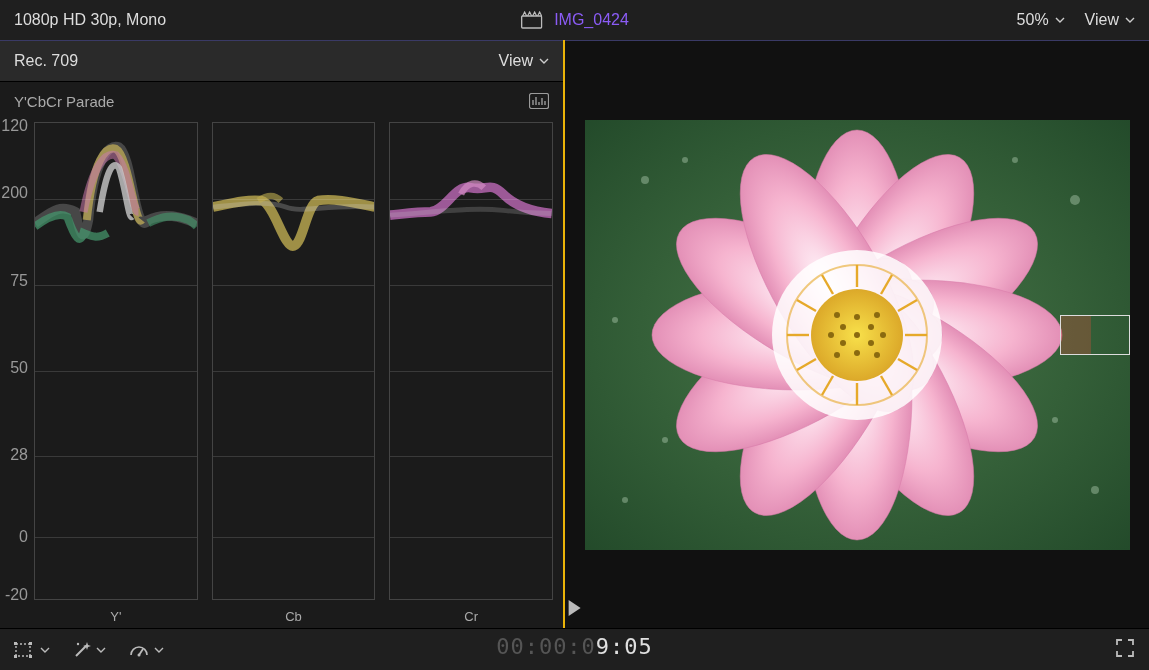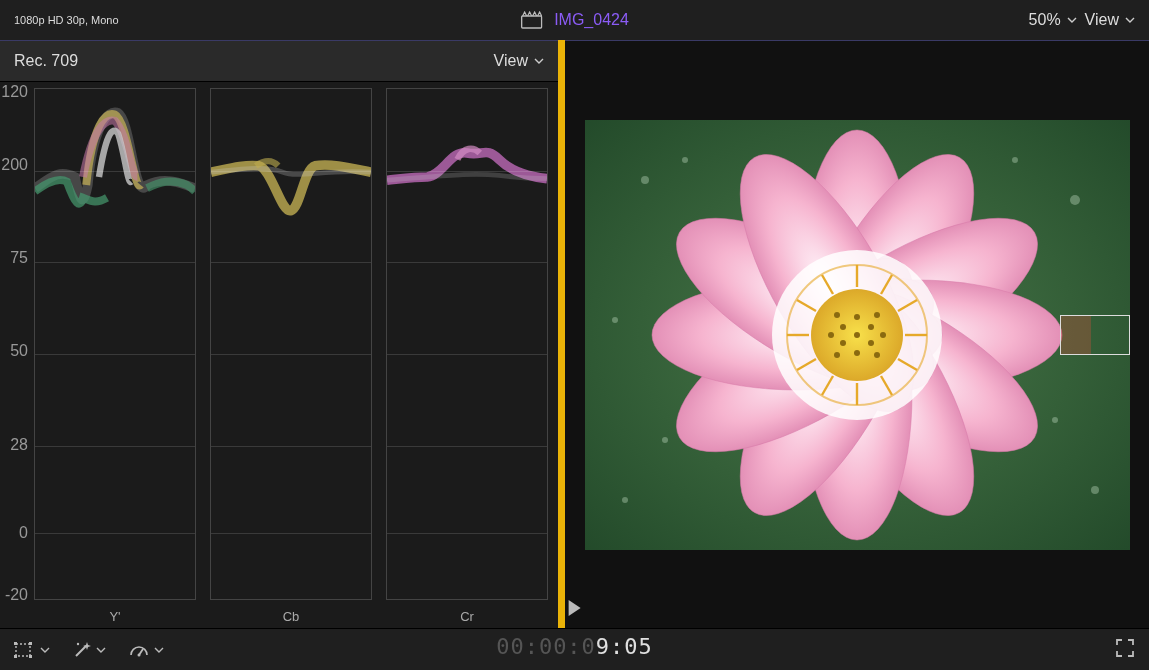--- a/index.html
+++ b/index.html
@@ -16,37 +16,37 @@
     height: 40px;
     display: flex;
     align-items: center;
     padding: 0 14px;
     background: #1f1f1f;
     position: relative;
   }
   .top-left {
     flex: 0 0 auto;
     color: #ddd;
-    font-size: 11px;
+    font-size: 16px;
   }
   .top-center {
     position: absolute;
     left: 50%;
     transform: translateX(-50%);
     display: flex;
     align-items: center;
     gap: 12px;
     color: #8b5cf6;
     font-size: 16px;
   }
   .top-right {
     margin-left: auto;
     display: flex;
     align-items: center;
-    gap: 8px;
+    gap: 20px;
     color: #ddd;
     font-size: 16px;
     justify-content: flex-end;
   }
   .dropdown-btn {
     display: inline-flex;
     align-items: center;
     gap: 6px;
     cursor: pointer;
     color: #ddd;
@@ -61,21 +61,21 @@
   .main {
     display: flex;
     height: 588px;
     position: relative;
   }
   .scopes-panel {
     width: 565px;
     background: #1b1b1b;
     display: flex;
     flex-direction: column;
-    border-right: 7px solid #eab308;
+    border-right: 2px solid #eab308;
   }
   .scopes-header {
     height: 42px;
     border-top: 1px solid #3a3a66;
     border-bottom: 1px solid #000;
     background: #2a2a2a;
     display: flex;
     align-items: center;
     justify-content: space-between;
     padding: 0 14px;
@@ -287,20 +287,29 @@
   <div class="scopes-panel">
     <div class="scopes-header">
       <span>Rec. 709</span>
       <span class="dropdown-btn">
         <span>View</span>
         <span class="chevron">
           <svg viewBox="0 0 10 6">
               <path d="M1 1 L5 5 L9 1" stroke="#ccc" stroke-width="1.4" fill="none"></path>
             </svg>
         </span>
+      </span>
+    </div>
+    <div class="scopes-subheader">
+      <span>Y'CbCr Parade</span>
+      <span class="scope-icon">
+        <svg viewBox="0 0 20 16">
+          <rect x="0.5" y="0.5" width="19" height="15" rx="2" fill="none" stroke="#bbb" stroke-width="1.2"></rect>
+          <path d="M4 12 L4 7 M7 12 L7 4 M10 12 L10 9 M13 12 L13 5 M16 12 L16 8" stroke="#bbb" stroke-width="1.4"></path>
+        </svg>
       </span>
     </div>
 
     <div class="scopes-body">
       <div class="y-axis">
         <span class="y-tick" style="top:2%">120</span>
         <span class="y-tick" style="top:16%">200</span>
         <span class="y-tick" style="top:34%">75</span>
         <span class="y-tick" style="top:52%">50</span>
         <span class="y-tick" style="top:70%">28</span>

